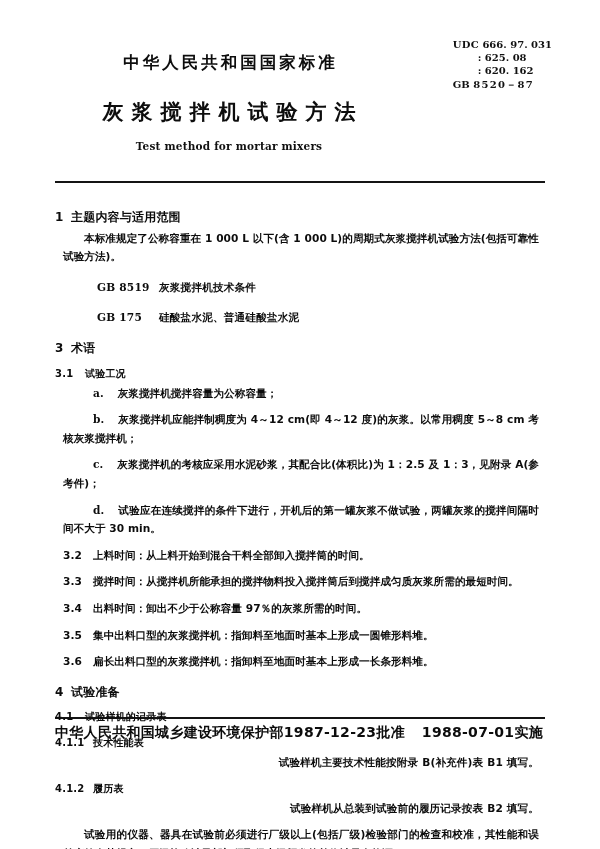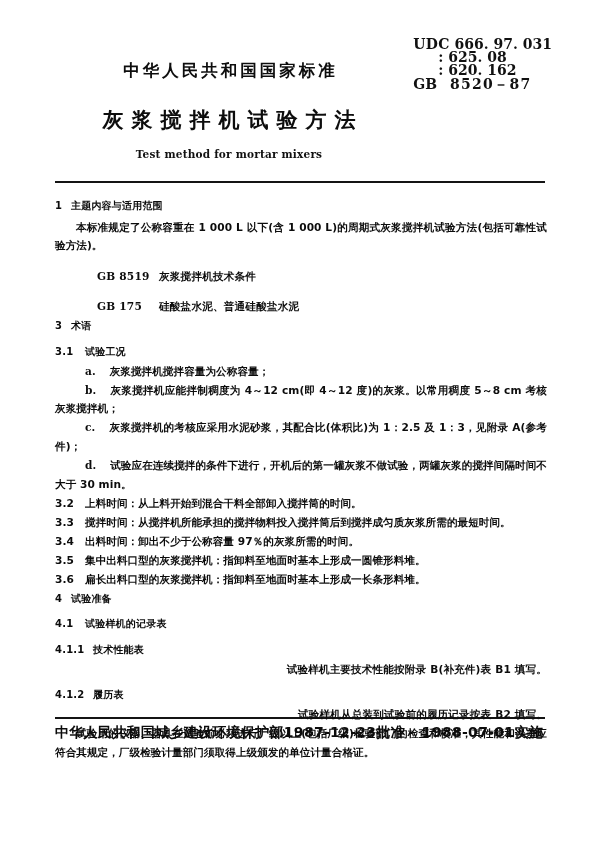--- a/index.html
+++ b/index.html
@@ -17,21 +17,21 @@
   }
   .page {
     position: absolute;
     inset: 0;
   }
 
   
   .masthead {
     position: absolute;
     left: 0;
-    top: 60px;
+    top: 52px;
     width: 516px;
   }
   .nat-std {
     text-align: center;
     font-size: 16.5px;
     font-weight: bold;
     letter-spacing: 3.0px;
     padding-left: 3px;
     color: #0d0d0d;
     margin-left: -58px;
@@ -57,33 +57,33 @@
     margin-left: -58px;
     color: #111;
   }
 
   
   .codeblock {
     position: absolute;
     right: 48px;
     top: 38px;
     font-family: "DejaVu Serif", "Liberation Serif", serif;
-    font-size: 14px;
+    font-size: 10px;
     font-weight: bold;
     line-height: 13.2px;
     color: #111;
     white-space: nowrap;
     text-align: left;
   }
   .codeblock .ln {
     display: block;
   }
   .codeblock .udc-lbl { letter-spacing: 0.3px; }
   .codeblock .ln-indent { padding-left: 25px; }
-  .codeblock .gb-line { letter-spacing: 1.3px; margin-left: 8px; }
+  .codeblock .gb-line { letter-spacing: 1.3px; }
 
   
   .rule {
     position: absolute;
     left: 55px;
     width: 490px;
     height: 2px;
     background: #141414;
   }
   .rule-top { top: 181px; }
@@ -95,26 +95,26 @@
   
   .body {
     position: absolute;
     left: 55px;
     top: 196px;
     width: 492px;
     font-size: 10.6px;
     line-height: 18.6px;
     color: #0c0c0c;
   }
-  .blk { margin: 0; }
+  .blk { margin: 8px; }
 
   .h-sec {
     font-weight: bold;
-    font-size: 10px;
-    margin-top: 1px;
+    font-size: 12px;
+    margin-top: 12px;
     margin-bottom: 2px;
     letter-spacing: 0.2px;
   }
   .h-sec .num {
     display: inline-block;
     min-width: 16px;
   }
   .h-sub {
     font-weight: bold;
     font-size: 10px;

